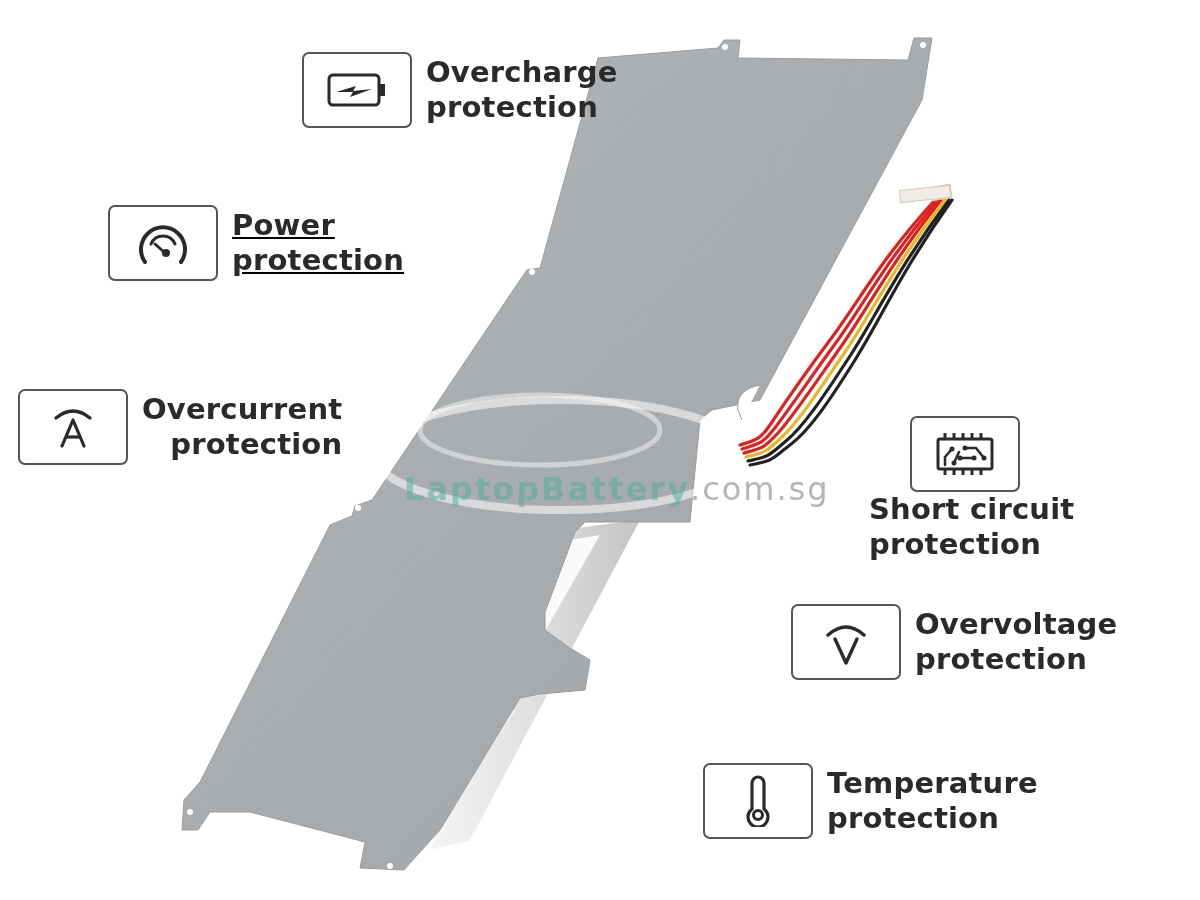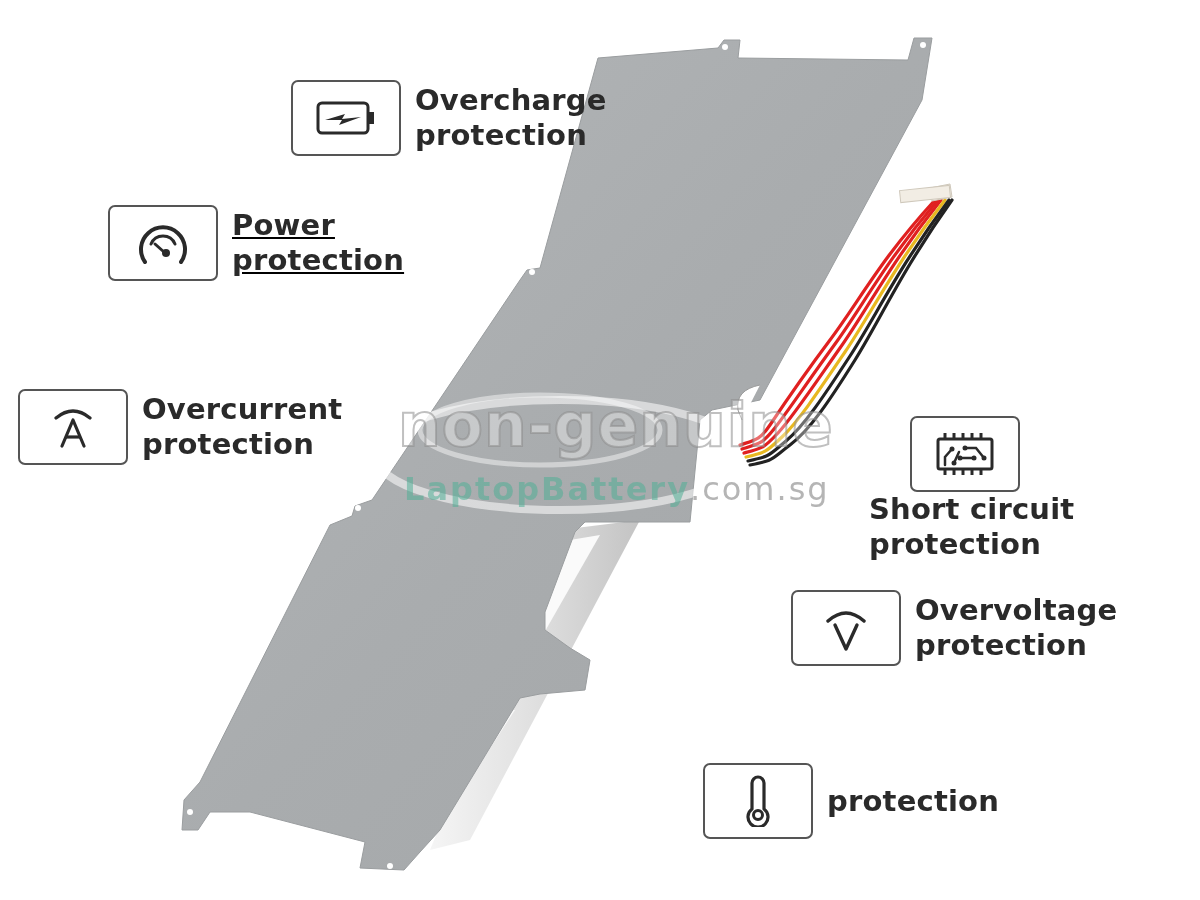--- a/index.html
+++ b/index.html
@@ -80,26 +80,25 @@
       <path d="M941 200 C 890 264, 868 308, 840 348 S 792 418, 778 433 S 763 448, 744 453" stroke="#e02020" stroke-width="3.2"></path>
       <path d="M945 200 C 894 266, 872 312, 845 352 S 798 422, 782 437 S 767 452, 746 457" stroke="#e8b820" stroke-width="3.2"></path>
       <path d="M949 200 C 898 268, 876 316, 850 356 S 804 426, 786 441 S 771 456, 748 461" stroke="#222" stroke-width="3.2"></path>
       <path d="M952 200 C 902 270, 880 320, 855 360 S 810 430, 790 445 S 775 460, 750 465" stroke="#222" stroke-width="3.2"></path>
     </g>
 
     <path d="M930 188 L950 184 L952 197 L932 201 Z" fill="#f2ede4" stroke="#cfc8bb" stroke-width="1"></path>
     <rect x="900" y="188" width="50" height="12" transform="rotate(-6 925 194)" fill="#f2ede4" stroke="#cfc8bb"></rect>
   </svg>
 
-  <div class="wm1">non-genuine</div>
   <div class="wm2">
     <span class="a">LaptopBattery</span><span class="b">.com.sg</span>
   </div>
 
-  <div class="feature" style="left:291px; top:52px;margin-top:28px;">
+  <div class="feature" style="left:302px; top:52px;">
     <div class="icon-box">
       <svg width="62" height="36" viewBox="0 0 62 36">
         <rect x="3" y="3" width="50" height="30" rx="4" fill="none" stroke="#2a2a2a" stroke-width="3"></rect>
         <rect x="54" y="12" width="5" height="12" fill="#2a2a2a"></rect>
         <path d="M10 20 L30 14 L27 19 L46 17 L24 25 L27 20 Z" fill="#2a2a2a"></path>
       </svg>
     </div>
     <div class="label">
       <span>Overcharge</span>
       <span>protection</span>
@@ -114,21 +113,21 @@
         <line x1="20" y1="26" x2="29" y2="34" stroke="#2a2a2a" stroke-width="3" stroke-linecap="round"></line>
         <circle cx="31" cy="35" r="4" fill="#2a2a2a"></circle>
       </svg>
     </div>
     <div class="label">
       <span>Power</span>
       <span>protection</span>
     </div>
   </div>
 
-  <div class="feature" style="left:18px; top:389px;">
+  <div class="feature" style="left:18px; top:389px;text-align:right;">
     <div class="icon-box">
       <svg width="50" height="50" viewBox="0 0 50 50">
         <path d="M8 16 Q25 2 42 16" fill="none" stroke="#2a2a2a" stroke-width="3.2" stroke-linecap="round"></path>
         <path d="M14 44 L25 18 L36 44" fill="none" stroke="#2a2a2a" stroke-width="3.2" stroke-linecap="round" stroke-linejoin="round"></path>
         <line x1="18" y1="35" x2="32" y2="35" stroke="#2a2a2a" stroke-width="3.2"></line>
       </svg>
     </div>
     <div class="label">
       <span>Overcurrent</span>
       <span>protection</span>
@@ -166,38 +165,39 @@
             <circle cx="52" cy="28" r="2.5"></circle>
         </g>
       </svg>
     </div>
     <div class="label">
       <span>Short circuit</span>
       <span>protection</span>
     </div>
   </div>
 
-  <div class="feature" style="left:791px; top:590px;">
+  <div class="feature" style="left:791px; top:604px;">
     <div class="icon-box">
       <svg width="52" height="50" viewBox="0 0 52 50">
         <path d="M8 18 Q26 2 44 18" fill="none" stroke="#2a2a2a" stroke-width="3.4" stroke-linecap="round"></path>
         <path d="M15 22 L26 46 L37 22" fill="none" stroke="#2a2a2a" stroke-width="3.4" stroke-linecap="round" stroke-linejoin="round"></path>
       </svg>
     </div>
     <div class="label">
       <span>Overvoltage</span>
       <span>protection</span>
     </div>
   </div>
 
   <div class="feature" style="left:703px; top:763px;">
     <div class="icon-box">
       <svg width="32" height="52" viewBox="0 0 32 52">
         <path d="M10 34 L10 8 A6 6 0 0 1 22 8 L22 34 A10 10 0 1 1 10 34 Z" fill="none" stroke="#2a2a2a" stroke-width="3.2" stroke-linejoin="round"></path>
         <circle cx="16" cy="40" r="4.5" fill="none" stroke="#2a2a2a" stroke-width="3"></circle>
       </svg>
     </div>
     <div class="label">
+      <span>Temperature</span>
       <span>protection</span>
     </div>
   </div>
 
 </div>
 
 </body></html>

